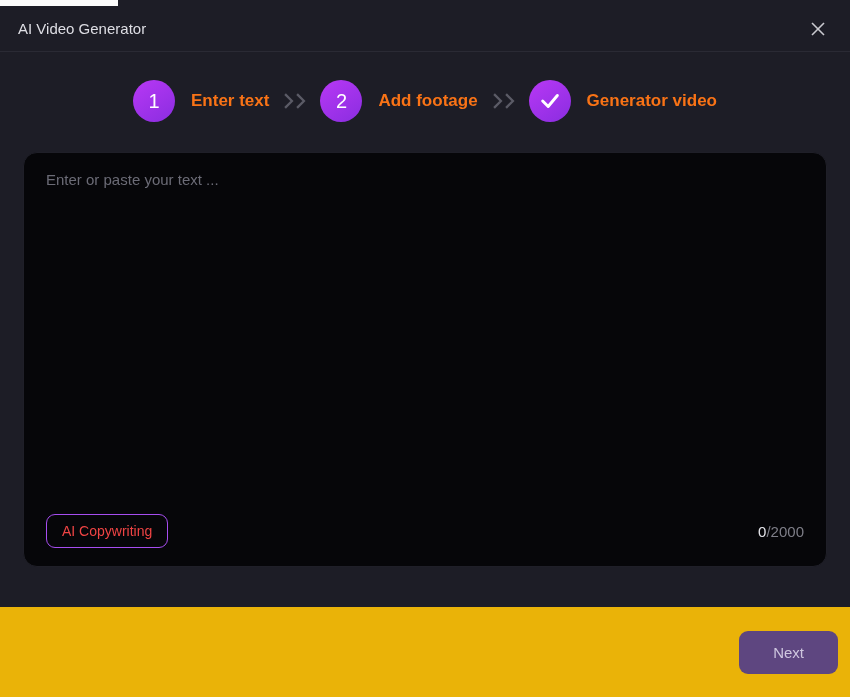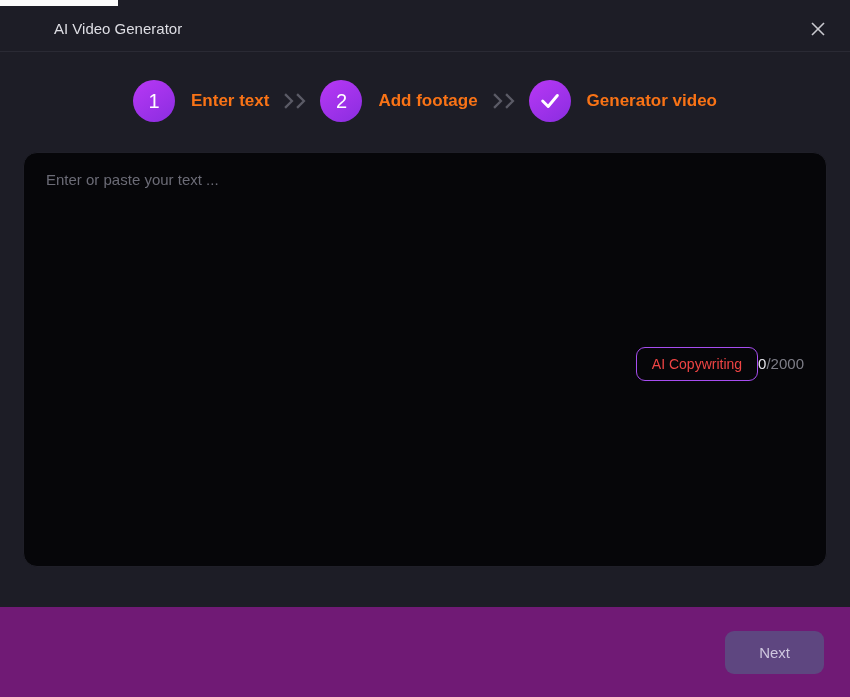--- a/index.html
+++ b/index.html
@@ -30,21 +30,20 @@
       align-items: center;
       justify-content: space-between;
       height: 46px;
       padding: 0 18px;
       border-bottom: 1px solid #2a2a34;
     }
     .header-title {
       font-size: 15px;
       font-weight: 400;
       color: #dedee4;
-      margin-left: 36px;
     }
     .close-btn {
       width: 28px;
       height: 28px;
       display: flex;
       align-items: center;
       justify-content: center;
       cursor: pointer;
       color: #c9c9cf;
     }
@@ -88,21 +87,21 @@
       gap: 1px;
       color: #5b5b66;
     }
     .step-sep svg { width: 11px; height: 16px; }
     .editor-card {
       background: #060609;
       border-radius: 14px;
       height: 415px;
       padding: 18px 22px;
       display: flex;
-      flex-direction: row;
+      flex-direction: column;
       border: 1px solid #1f1f28;
       justify-content: flex-end;
     }
     .editor-text {
       flex: 1;
       background: transparent;
       border: none;
       outline: none;
       color: #cfcfd6;
       font-size: 15px;
@@ -130,25 +129,25 @@
       font-size: 15px;
       color: #7e7e88;
     }
     .char-count .num { color: #e4e4ea; }
     .bottom-bar {
       position: absolute;
       bottom: 0;
       left: 0;
       right: 0;
       height: 90px;
-      background: #701a75;
+      background: #eab308;
       display: flex;
       align-items: center;
       justify-content: flex-end;
-      padding: 0 26px;
+      padding: 0 12px;
     }
     .next-btn {
       background: #5e4680;
       color: #cfc7df;
       border: none;
       padding: 13px 34px;
       border-radius: 9px;
       font-size: 15px;
       font-weight: 500;
       cursor: pointer;

